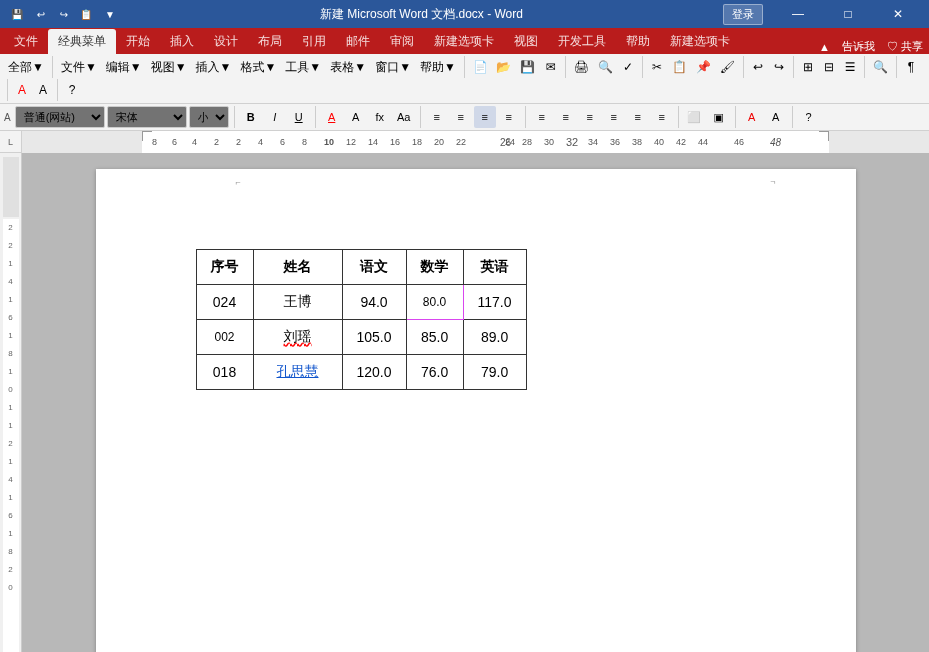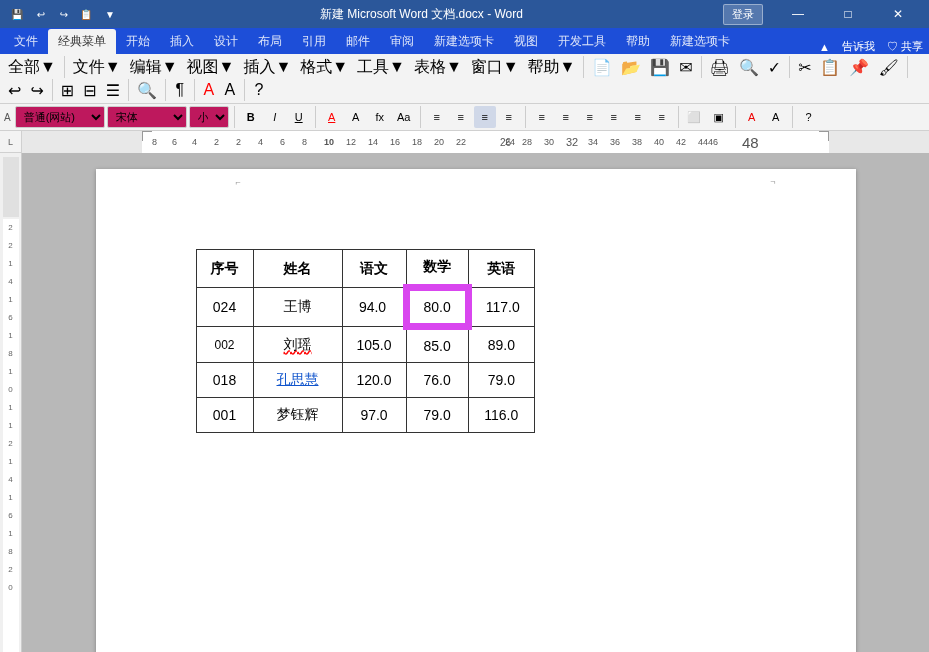--- a/index.html
+++ b/index.html
@@ -29,21 +29,21 @@
       cursor: pointer;
       font-size: 11px;
       border-radius: 2px;
       margin-right: 8px;
     }
     .quick-access { display: flex; align-items: center; gap: 3px; }
     .quick-icon { width: 20px; height: 20px; display: flex; align-items: center; justify-content: center; cursor: pointer; font-size: 10px; }
 
     
     #tab-bar {
-      background: #1d4ed8;
+      background: #b91c1c;
       display: flex;
       align-items: flex-end;
       height: 26px;
       padding-left: 4px;
     }
     .tab-item {
       padding: 4px 10px;
       font-size: 12px;
       cursor: pointer;
       border-radius: 3px 3px 0 0;
@@ -63,37 +63,37 @@
       padding: 2px 4px;
       gap: 2px;
       border-bottom: 1px solid #e0e0e0;
       flex-wrap: wrap;
     }
     .tb-separator { width: 1px; height: 22px; background: #ccc; margin: 0 3px; }
     .tb-btn {
       padding: 2px 4px;
       cursor: pointer;
       border-radius: 2px;
-      font-size: 16px;
+      font-size: 12px;
       display: flex; align-items: center; gap: 1px;
       min-width: 20px; height: 22px; justify-content: center;
     }
 
     
     #toolbar2 {
       background: #f3f3f3;
       display: flex;
       align-items: center;
       padding: 2px 4px;
       gap: 2px;
       border-bottom: 1px solid #d0d0d0;
     }
     .fmt-select {
       border: 1px solid #ccc; border-radius: 2px;
-      background: #be185d; height: 22px;
+      background: #737373; height: 22px;
       font-size: 11px; padding: 0 4px;
       cursor: pointer;
     }
     .fmt-btn {
       width: 22px; height: 22px;
       display: flex; align-items: center; justify-content: center;
       cursor: pointer; border-radius: 2px; font-size: 11px;
     }
     .fmt-btn.bold { font-weight: bold; }
     .fmt-btn.italic { font-style: italic; }
@@ -319,22 +319,22 @@
       <span style="position:absolute;left:478px;font-size:10px;color:#555;">26</span>
       <span style="position:absolute;left:500px;font-size:9px;color:#555;">28</span>
       <span style="position:absolute;left:522px;font-size:9px;color:#555;">30</span>
       <span style="position:absolute;left:544px;font-size:11px;color:#555;">32</span>
       <span style="position:absolute;left:566px;font-size:9px;color:#555;">34</span>
       <span style="position:absolute;left:588px;font-size:9px;color:#555;">36</span>
       <span style="position:absolute;left:610px;font-size:9px;color:#555;">38</span>
       <span style="position:absolute;left:632px;font-size:9px;color:#555;">40</span>
       <span style="position:absolute;left:654px;font-size:9px;color:#555;">42</span>
       <span style="position:absolute;left:676px;font-size:9px;color:#555;">44</span>
-      <span style="position:absolute;left:686px;font-size:9px;color:#555;text-align:center;">46</span>
-      <span style="position:absolute;left:720px;font-size:15px;color:#555;">48</span>
+      <span style="position:absolute;left:712px;font-size:9px;color:#555;text-align:center;">46</span>
+      <span style="position:absolute;left:748px;font-size:10px;color:#555;font-style:italic;">48</span>
     </div>
 
     <div style="position:absolute;left:120px;top:0;width:10px;height:10px;border-left:1px solid #999;border-top:1px solid #999;"></div>
     <div style="position:absolute;right:100px;top:0;width:10px;height:10px;border-right:1px solid #999;border-top:1px solid #999;"></div>
   </div>
 </div>
 
 <div id="main-area" style="display:flex;height:calc(652px - 28px - 26px - 24px - 26px - 22px - 22px);background:#b0b0b0;">
 
   <div id="left-ruler" style="width:22px;background:#f0f0f0;border-right:1px solid #ccc;overflow:hidden;display:flex;flex-direction:column;align-items:center;padding-top:4px;">
@@ -380,41 +380,34 @@
             <th style="border:1px solid #333;padding:8px 14px;text-align:center;font-size:14px;font-weight:bold;min-width:55px;">语文</th>
             <th style="border:1px solid #333;padding:8px 14px;text-align:center;font-size:14px;font-weight:bold;min-width:55px;">数学</th>
             <th style="border:1px solid #333;padding:8px 14px;text-align:center;font-size:14px;font-weight:bold;min-width:55px;">英语</th>
           </tr>
         </thead>
         <tbody>
           <tr>
             <td style="border:1px solid #333;padding:8px 14px;text-align:center;font-size:14px;">024</td>
             <td style="border:1px solid #333;padding:8px 30px;text-align:center;font-size:14px;">王博</td>
             <td style="border:1px solid #333;padding:8px 14px;text-align:center;font-size:14px;">94.0</td>
-            <td style="border:7px solid #d946ef;padding:8px 14px;text-align:center;font-size:14px;">80.0</td>
+            <td style="border:1px solid #d946ef;padding:8px 14px;text-align:center;font-size:12px;">80.0</td>
             <td style="border:1px solid #333;padding:8px 14px;text-align:center;font-size:14px;">117.0</td>
           </tr>
           <tr>
             <td style="border:1px solid #333;padding:8px 14px;text-align:center;font-size:12px;">002</td>
             <td style="border:1px solid #333;padding:8px 14px;text-align:center;font-size:14px;text-decoration:underline wavy red;"><span>刘瑶</span></td>
             <td style="border:1px solid #333;padding:8px 14px;text-align:center;font-size:14px;">105.0</td>
             <td style="border:1px solid #333;padding:8px 14px;text-align:center;font-size:14px;">85.0</td>
             <td style="border:1px solid #333;padding:8px 14px;text-align:center;font-size:14px;">89.0</td>
           </tr>
           <tr>
             <td style="border:1px solid #333;padding:8px 14px;text-align:center;font-size:14px;">018</td>
             <td style="border:1px solid #333;padding:8px 14px;text-align:center;font-size:14px;"><span style="color:#1155cc;text-decoration:underline;">孔思慧</span></td>
             <td style="border:1px solid #333;padding:8px 14px;text-align:center;font-size:14px;">120.0</td>
             <td style="border:1px solid #333;padding:8px 14px;text-align:center;font-size:14px;">76.0</td>
             <td style="border:1px solid #333;padding:8px 14px;text-align:center;font-size:14px;">79.0</td>
           </tr>
-          <tr>
-            <td style="border:1px solid #333;padding:8px 14px;text-align:center;font-size:14px;">001</td>
-            <td style="border:1px solid #333;padding:8px 14px;text-align:center;font-size:14px;">梦钰辉</td>
-            <td style="border:1px solid #333;padding:8px 14px;text-align:center;font-size:14px;">97.0</td>
-            <td style="border:1px solid #333;padding:8px 14px;text-align:center;font-size:14px;">79.0</td>
-            <td style="border:1px solid #333;padding:8px 14px;text-align:center;font-size:14px;">116.0</td>
-          </tr>
         </tbody>
       </table>
     </div>
   </div>
 </div>
 
 </body></html>

